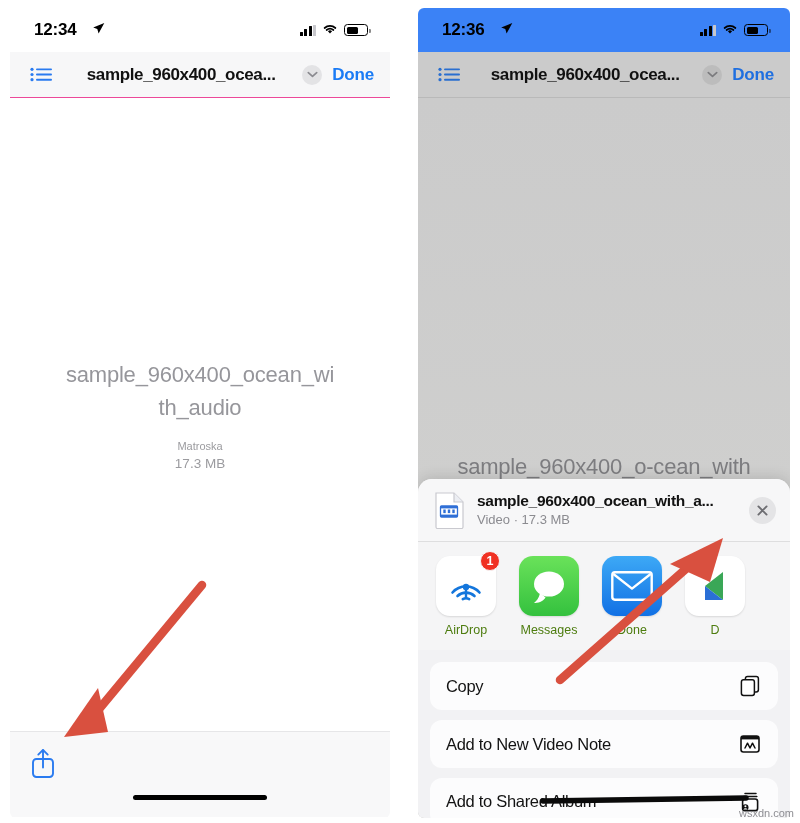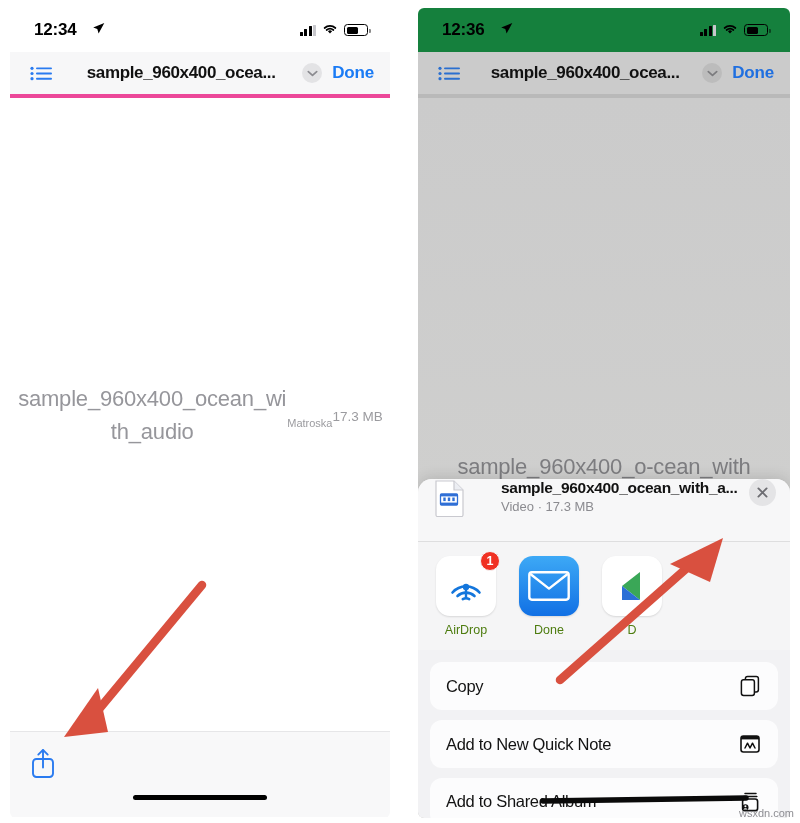--- a/index.html
+++ b/index.html
@@ -65,21 +65,21 @@
     background: #000; border-radius: 0 1px 1px 0;
     opacity: .45;
   }
   .batt span { display: block; height: 100%; width: 58%; background: #000; border-radius: 1.5px; }
 
   
   .navbar {
     position: relative;
     height: 46px;
     background: #f7f7f8;
-    border-bottom: 4px solid #ec4899;
+    border-bottom: 1px solid #ec4899;
     display: flex;
     align-items: center;
     padding: 0 16px 0 20px;
   }
   .list-icon { width: 22px; height: 15px; display: block; }
   .nav-title {
     flex: 1 1 auto;
     text-align: center;
     font-size: 17px;
     font-weight: bold;
@@ -104,21 +104,21 @@
     letter-spacing: -0.2px;
     flex: 0 0 auto;
   }
 
   
   .docbody {
     position: relative;
     height: 633px;
     background: #fff;
     display: flex;
-    flex-direction: row;
+    flex-direction: column;
     align-items: center;
     justify-content: center;
   }
   .doc-name {
     width: 270px;
     text-align: center;
     font-size: 22px;
     line-height: 33px;
     color: #96969b;
     letter-spacing: -0.2px;
@@ -185,22 +185,22 @@
     border-radius: 14px 14px 0 0;
     overflow: hidden;
     box-shadow: 0 -2px 14px rgba(0,0,0,.13);
   }
   .sheet-header {
     position: relative;
     height: 63px;
     background: #f7f7f8;
     border-bottom: 1px solid #dededf;
     display: flex;
+    align-items: center;
     padding: 0 14px 0 16px;
-    gap: 24px;
   }
   .file-icon { width: 31px; height: 38px; flex: 0 0 auto; }
   .sheet-meta { margin-left: 12px; min-width: 0; flex: 1 1 auto; }
   .sheet-filename {
     font-size: 15.5px;
     font-weight: bold;
     color: #121212;
     letter-spacing: -0.3px;
     white-space: nowrap;
     overflow: hidden;
@@ -368,21 +368,21 @@
           <path d="M15 21.5 V4.2" stroke="#2a7bf0" stroke-width="1.9" stroke-linecap="round"></path>
           <path d="M10.3 8.6 L15 3.9 L19.7 8.6" stroke="#2a7bf0" stroke-width="1.9" fill="none" stroke-linecap="round" stroke-linejoin="round"></path>
         </svg>
       </span>
       <div class="home-indicator"></div>
     </div>
   </div>
 
   <div class="phone" id="phone-right">
 
-    <div class="statusbar" style="background:#15803d;">
+    <div class="statusbar" style="background:#3b82f6;">
       <span class="status-time">12:36</span>
       <span class="loc-arrow">
         <svg width="13" height="13" viewBox="0 0 13 13">
             <path d="M12.3 1.0 L1.2 5.6 L5.3 7.0 L6.6 11.6 Z" fill="#000"></path>
           </svg>
       </span>
       <span class="status-right">
         <span class="sig-bars">
             <i></i>
             <i></i>
@@ -462,20 +462,29 @@
                   <path d="M18.8 35.2 a6.6 6.6 0 0 1 6.4 0"></path>
                 </g>
                 <circle cx="22" cy="23" r="3.2" fill="#1476dc"></circle>
                 <path d="M22 23 v11" stroke="#1476dc" stroke-width="2.4" stroke-linecap="round"></path>
               </svg>
             </div>
             <span class="badge">1</span>
             <div class="app-label">AirDrop</div>
           </div>
 
+          <div class="app">
+            <div class="app-tile tile-messages">
+              <svg width="44" height="42" viewBox="0 0 44 42">
+                <ellipse cx="22" cy="19" rx="15" ry="12.6" fill="#fff"></ellipse>
+                <path d="M13 28 C12 33 9.5 36 7 38 c5.6 .4 9.6 -2.2 11.6 -5.4 Z" fill="#fff"></path>
+              </svg>
+            </div>
+            <div class="app-label">Messages</div>
+          </div>
 
           <div class="app">
             <div class="app-tile tile-mail">
               <svg width="42" height="30" viewBox="0 0 42 30">
                 <rect x="1.3" y="1.3" width="39.4" height="27.4" rx="2.6" fill="none" stroke="#fff" stroke-width="2.4"></rect>
                 <path d="M2.4 3 L21 17.6 L39.6 3" fill="none" stroke="#fff" stroke-width="2.4" stroke-linejoin="round"></path>
               </svg>
             </div>
             <div class="app-label">Done</div>
           </div>
@@ -501,21 +510,21 @@
                 <svg width="24" height="24" viewBox="0 0 24 24">
                   <rect x="7.4" y="2.4" width="13" height="15.6" rx="2.2" fill="#fff" stroke="#111" stroke-width="1.5"></rect>
                   <rect x="3.4" y="5.8" width="13" height="15.6" rx="2.2" fill="#fff" stroke="#111" stroke-width="1.5"></rect>
                 </svg>
               </span>
             </div>
           </div>
 
           <div class="action-card">
             <div class="action-row">
-              <span class="action-label">Add to New Quick Note</span>
+              <span class="action-label">Add to New Video Note</span>
               <span class="action-icon">
                 <svg width="24" height="24" viewBox="0 0 24 24">
                   <rect x="3" y="4" width="18" height="16" rx="2.4" fill="#fff" stroke="#111" stroke-width="1.6"></rect>
                   <rect x="3" y="4" width="18" height="3.4" fill="#111"></rect>
                   <path d="M7 16 L9.5 11.2 L12 16 L14.5 11.2 L17 16" stroke="#111" stroke-width="1.5" fill="none" stroke-linecap="round" stroke-linejoin="round"></path>
                 </svg>
               </span>
             </div>
           </div>
 

